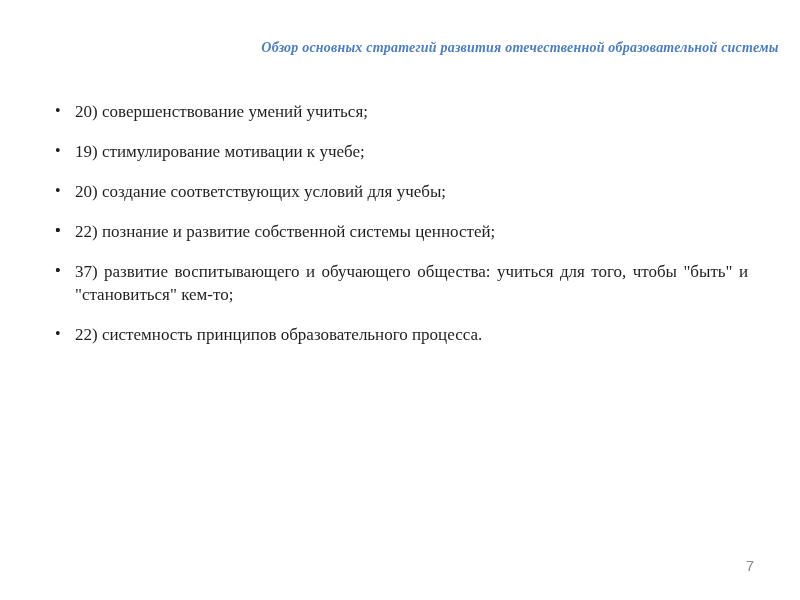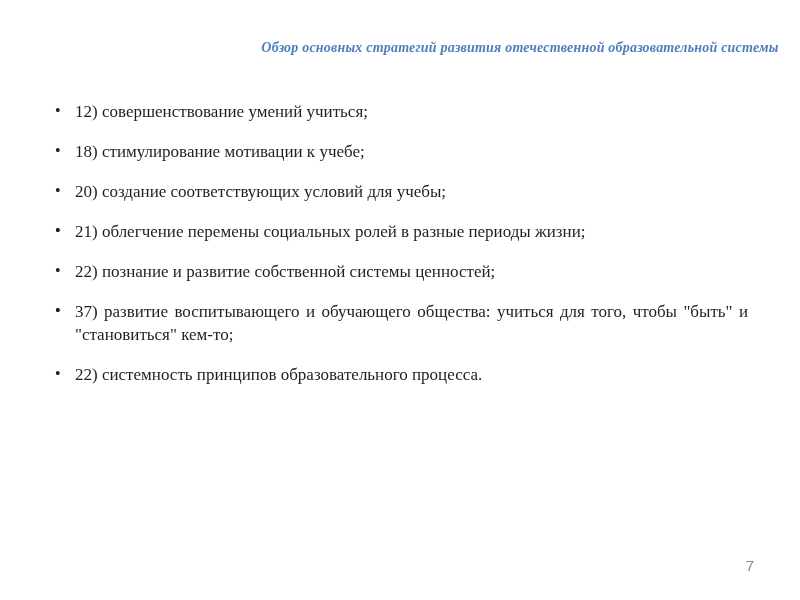--- a/index.html
+++ b/index.html
@@ -70,33 +70,33 @@
 </style>
 </head>
 <body>
 
 <div class="slide">
 
   <div class="slide-title">Обзор основных стратегий развития отечественной образовательной системы</div>
 
   <ul class="bullet-list">
     <li>
-      <span class="bullet-marker">•</span><span>12) совершенствование умений учиться;</span>
+      <span class="bullet-marker">•</span><span>20) совершенствование умений учиться;</span>
     </li>
     <li>
-      <span class="bullet-marker">•</span><span>18) стимулирование мотивации к учебе;</span>
+      <span class="bullet-marker">•</span><span>19) стимулирование мотивации к учебе;</span>
     </li>
     <li>
       <span class="bullet-marker">•</span><span>20) создание соответствующих условий для учебы;</span>
     </li>
     <li>
       <span class="bullet-marker">•</span>
     </li>
     <li>
-      <span class="bullet-marker">•</span><span>21) облегчение перемены социальных ролей в разные периоды жизни;</span>
+      <span class="bullet-marker">•</span>
     </li>
     <li>
       <span class="bullet-marker">•</span><span>22) познание и развитие собственной системы ценностей;</span>
     </li>
     <li>
       <span class="bullet-marker">•</span>
     </li>
     <li>
       <span class="bullet-marker">•</span><span>37) развитие воспитывающего и обучающего общества: учиться для того, чтобы "быть" и "становиться" кем-то;</span>
     </li>

